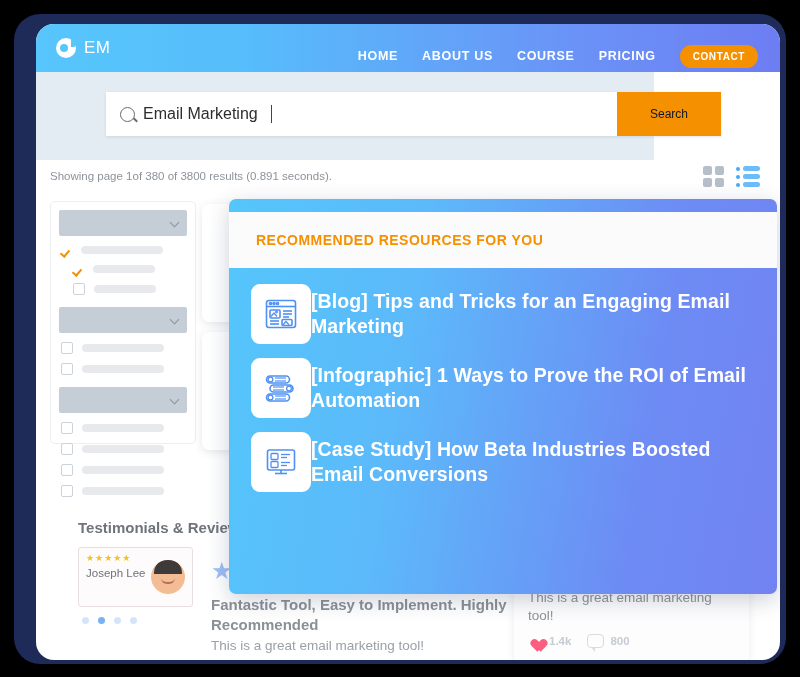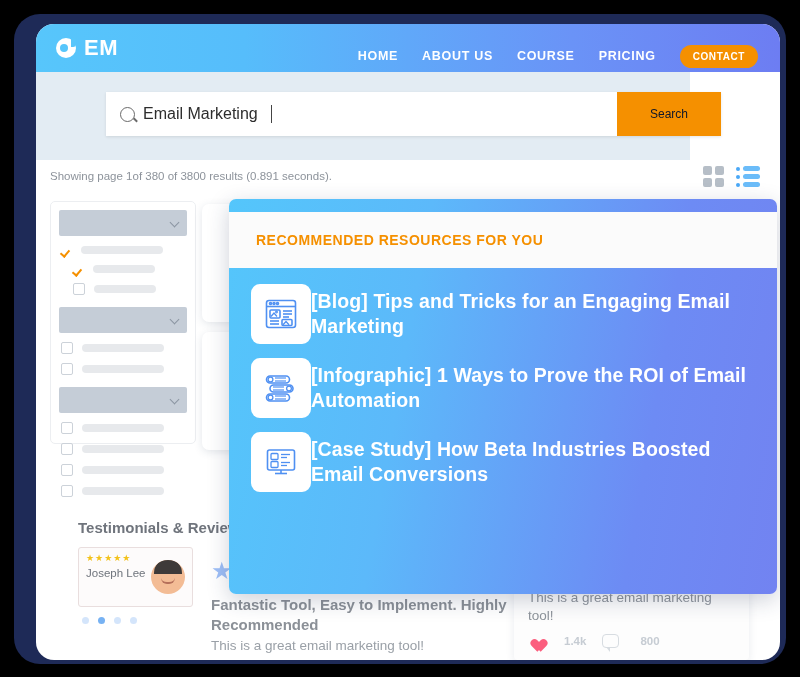--- a/index.html
+++ b/index.html
@@ -28,34 +28,34 @@
   }
   .logo-mark:before{
     content:"";position:absolute;width:8px;height:8px;border-radius:50%;
     background:#57c6fb;left:4px;top:6px;
   }
   .logo-mark:after{
     content:"";position:absolute;width:5px;height:9px;background:#57c6fb;
     right:0px;top:0px;border-radius:0 3px 3px 0;
   }
   .logo-text{
-    color:#fff;font-size:22px;font-weight:bold;letter-spacing:.5px;margin-left:8px;
+    color:#fff;font-size:17px;font-weight:normal;letter-spacing:.5px;margin-left:8px;
   }
   .nav-links{margin-left:auto;margin-right:22px;display:flex;align-items:center;gap:24px;margin-top:16px;}
   .nav-link{
     color:#ffffff;font-size:12.5px;font-weight:bold;letter-spacing:.7px;
     text-transform:uppercase;cursor:pointer;
   }
   .nav-cta{
     background:#f59000;color:#fff;font-size:10px;font-weight:bold;letter-spacing:.6px;
     padding:6px 13px;border-radius:14px;text-transform:uppercase;cursor:pointer;
   }
   
   .searchbar-wrap{
-    position:absolute;left:0;top:48px;width:618px;height:88px;background:#e3ecf3;padding-left:36px;
+    position:absolute;left:0;top:48px;width:618px;height:88px;background:#e3ecf3;
   }
   .searchbox{
     position:absolute;left:70px;top:20px;width:615px;height:44px;display:flex;
     box-shadow:0 1px 3px rgba(0,0,0,.10);
   }
   .search-field{
     flex:1;background:#fff;display:flex;align-items:center;padding-left:14px;gap:8px;
   }
   .mag{width:13px;height:13px;border:1.8px solid #6a6a6a;border-radius:50%;position:relative;flex:none;}
   .mag:after{content:"";position:absolute;width:5px;height:1.8px;background:#6a6a6a;
@@ -132,21 +132,21 @@
     position:absolute;left:175px;top:571px;width:320px;font-size:15px;font-weight:bold;
     color:#8b9097;line-height:1.35;
   }
   .review-body{position:absolute;left:175px;top:614px;font-size:13.5px;color:#9aa0a7;}
   .side-card{
     position:absolute;left:478px;top:553px;width:235px;height:83px;background:#fdfdfd;
     border-radius:4px;box-shadow:0 2px 8px rgba(40,60,90,.10);padding:12px 14px;box-sizing:border-box;
   }
   .side-card-text{font-size:13.5px;color:#8e949b;line-height:1.35;}
   .stats{display:flex;align-items:center;gap:16px;margin-top:9px;}
-  .stat{display:flex;align-items:center;gap:21px;font-size:11.5px;color:#c6ccd3;font-weight:bold;}
+  .stat{display:flex;align-items:center;gap:6px;font-size:11.5px;color:#c6ccd3;font-weight:bold;}
   .heart{width:15px;height:14px;position:relative;flex:none;}
   .heart:before,.heart:after{
     content:"";position:absolute;width:8px;height:12px;background:#fb5e7e;
     border-radius:5px 5px 0 0;top:0;
   }
   .heart:before{left:7px;transform:rotate(45deg);transform-origin:0 100%;}
   .heart:after{left:7px;transform:rotate(-45deg);transform-origin:100% 100%;}
   .bubble{
     width:15px;height:12px;border:1.8px solid #d7dce1;border-radius:4px;position:relative;flex:none;
   }

